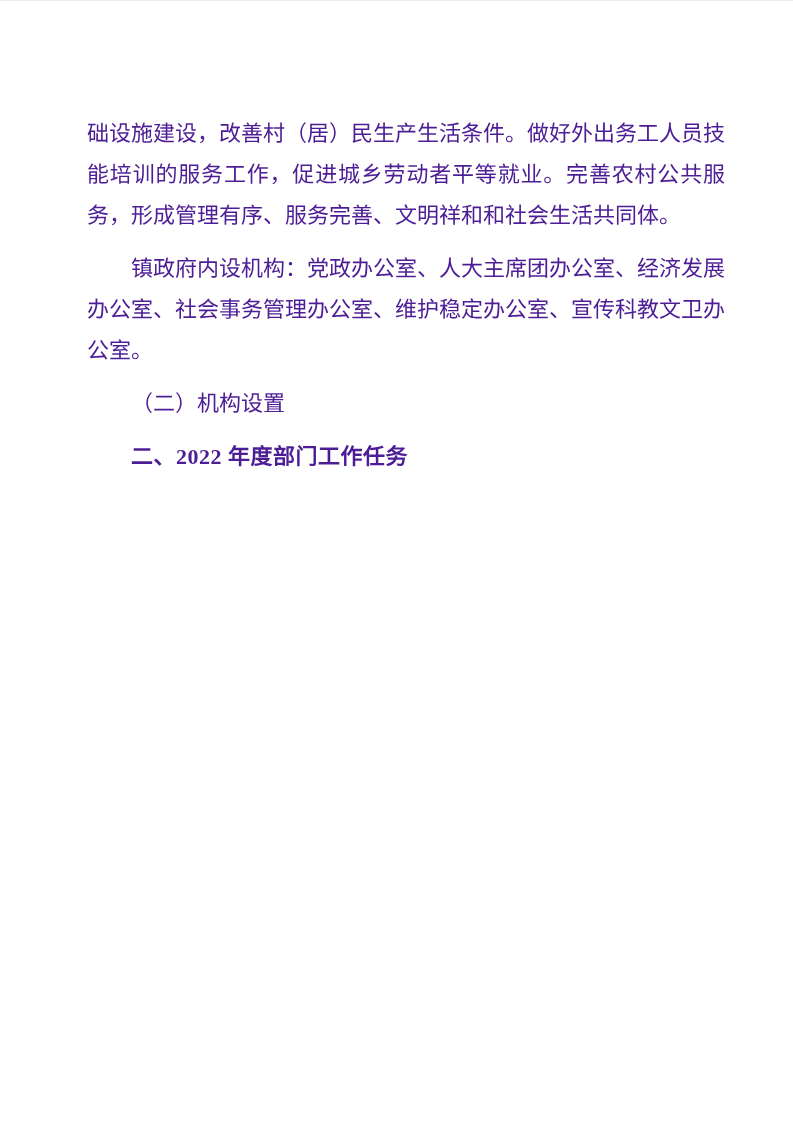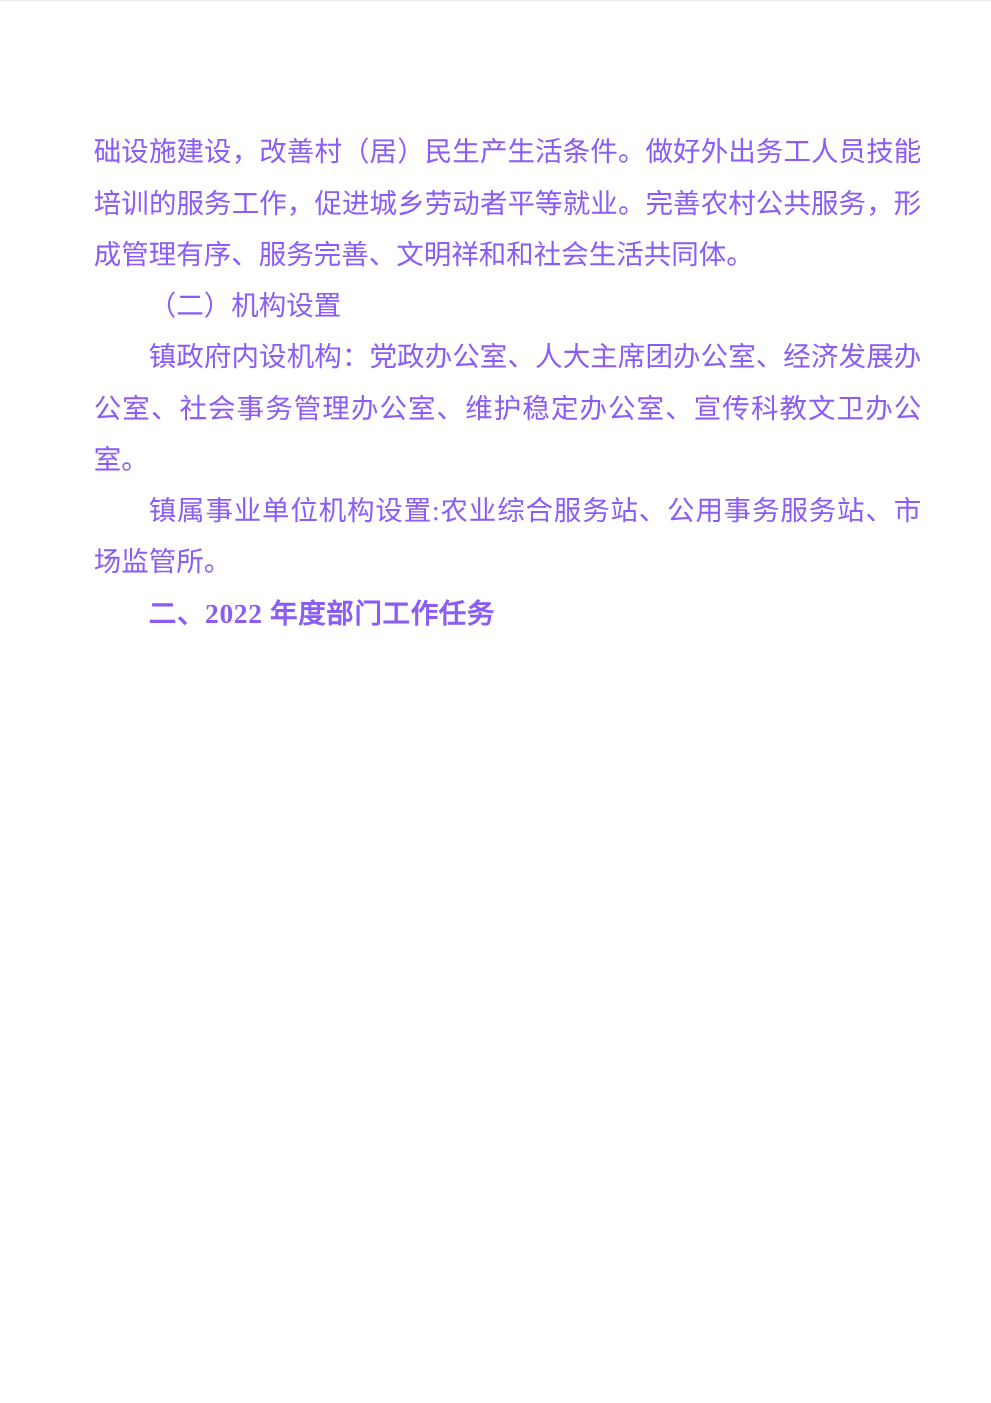--- a/index.html
+++ b/index.html
@@ -20,43 +20,42 @@
     background: #ffffff;
     border-top: 1px solid #ededed;
   }
   .content {
     position: absolute;
     top: 100px;
     left: 75px;
     width: 662px;
   }
   .content p {
-    margin: 0;
+    margin: 12px;
     padding: 0;
     font-size: 22px;
     line-height: 41px;
-    color: #8b5cf6;
+    color: #4c1d95;
     text-align: justify;
     text-justify: inter-ideograph;
     word-break: break-all;
     letter-spacing: 0;
   }
   .content p.indent {
     text-indent: 2em;
   }
   .content p.bold {
     font-weight: bold;
     text-align: left;
     letter-spacing: 0.5px;
   }
 </style>
 </head>
 <body>
 
 <div class="page" style="background: rgb(255, 255, 255); color: rgb(26, 26, 26);">
   <div class="content">
       <p class="">础设施建设，改善村（居）民生产生活条件。做好外出务工人员技能培训的服务工作，促进城乡劳动者平等就业。完善农村公共服务，形成管理有序、服务完善、文明祥和和社会生活共同体。</p>
+      <p class="indent">镇政府内设机构：党政办公室、人大主席团办公室、经济发展办公室、社会事务管理办公室、维护稳定办公室、宣传科教文卫办公室。</p>
       <p class="indent">（二）机构设置</p>
-      <p class="indent">镇政府内设机构：党政办公室、人大主席团办公室、经济发展办公室、社会事务管理办公室、维护稳定办公室、宣传科教文卫办公室。</p>
-      <p class="indent">镇属事业单位机构设置:农业综合服务站、公用事务服务站、市场监管所。</p>
       <p class="indent bold">二、2022 年度部门工作任务</p>
     </div>
 </div>
 
 </body></html>

